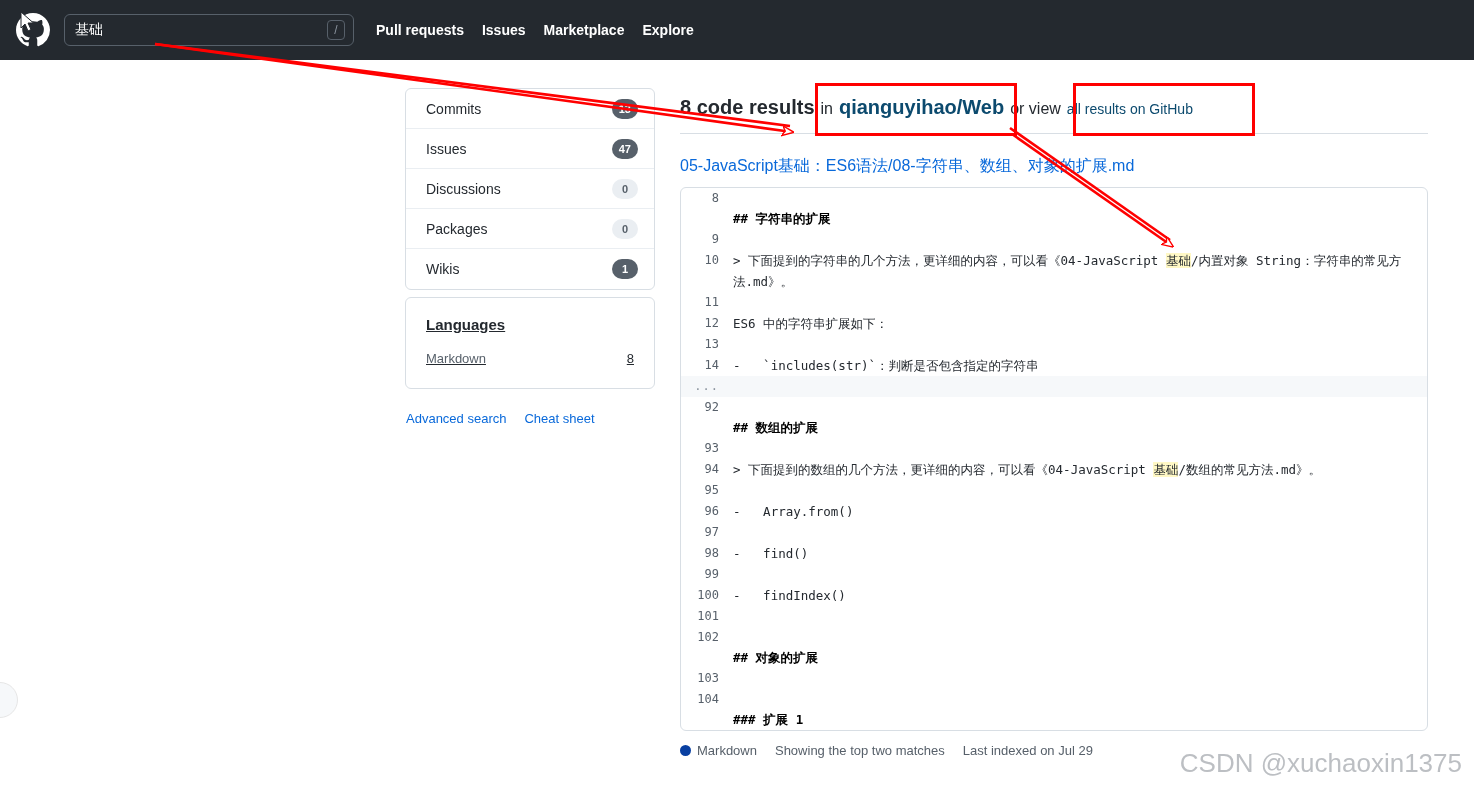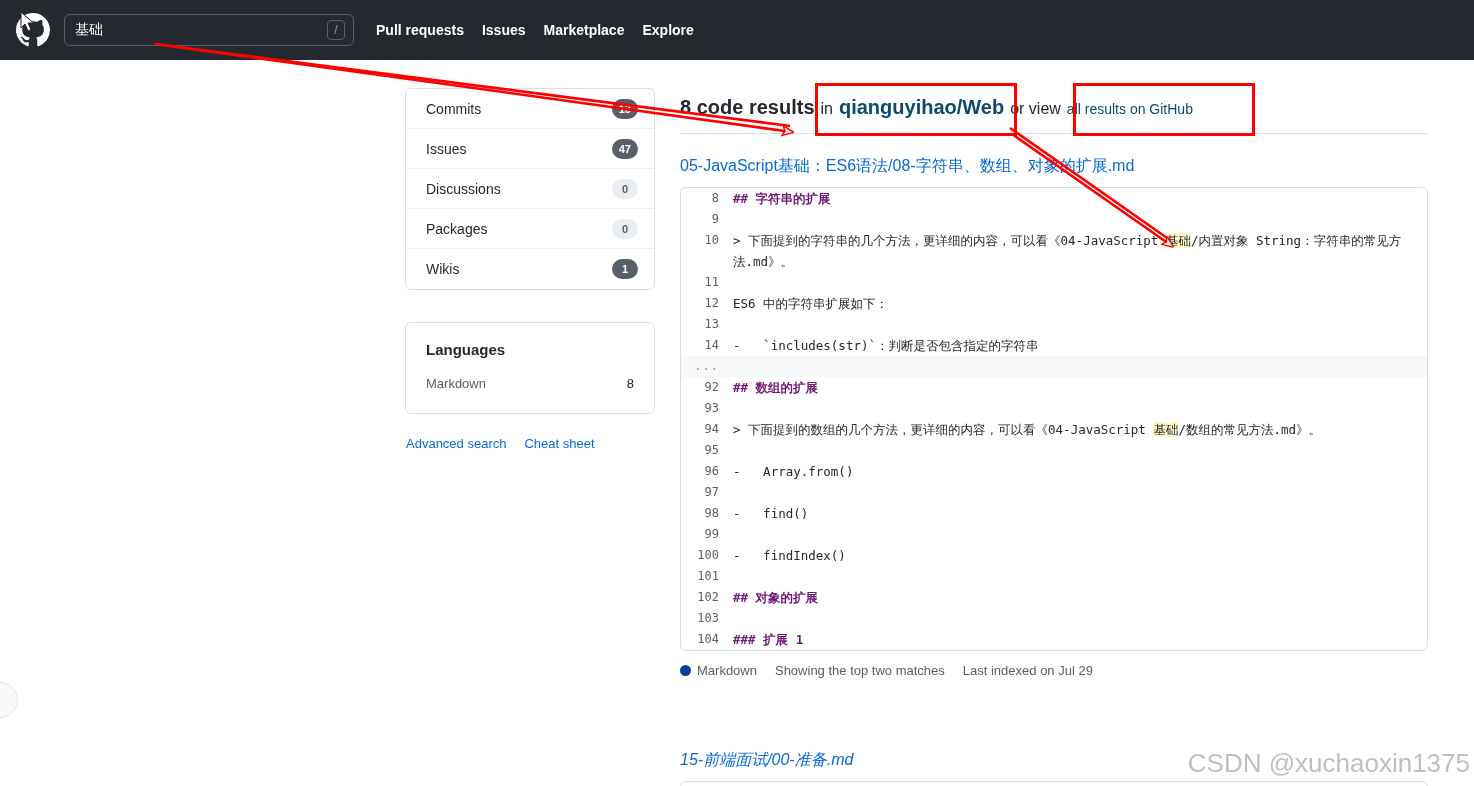--- a/index.html
+++ b/index.html
@@ -76,23 +76,23 @@
   .badge {
     min-width:26px; height:20px; border-radius:10px;
     background:#57606a; color:#ffffff;
     font-size:11px; font-weight:600;
     display:flex; align-items:center; justify-content:center;
     padding:0 7px;
   }
   .badge.zero { background:#eaeef2; color:#57606a; }
 
   .lang-card {
-    margin-top:32px;
+    margin-top:7px;
     border:1px solid #d8dee4; border-radius:6px;
-    background:#ffffff; padding:18px 20px 22px;
+    background:#ffffff; padding:18px 20px 22px;text-decoration:underline;
   }
   .lang-title { font-size:15px; font-weight:600; color:#24292f; }
   .lang-row {
     margin-top:18px; display:flex; align-items:center;
     justify-content:space-between;
     font-size:13px; color:#57606a;
   }
   .lang-row .lname { cursor:pointer; }
   .lang-row .lcount { color:#24292f; }
 
@@ -130,21 +130,21 @@
     font-size:12.5px; line-height:21px;
     min-height:21px;
   }
   .ln {
     flex:0 0 52px; text-align:right; padding-right:14px;
     color:#57606a; user-select:none;
     font-family:"DejaVu Sans Mono", monospace;
     font-size:12px;
   }
   .lc { flex:1 1 auto; padding-right:14px; white-space:pre-wrap; color:#24292f; }
-  .lc.md-head { color:#701a75; font-weight:bold; }
+  .lc.md-head { color:#000000; font-weight:bold;margin-top:20px; }
   .sep-row { background:#f6f8fa; }
   .sep-row .ln { color:#8c959f; letter-spacing:1px; }
 
   mark.hl { background:#fff8c5; color:inherit; padding:0; }
 
   .result-meta {
     margin-top:12px; display:flex; align-items:center; gap:18px;
     font-size:13px; color:#57606a;
   }
   .lang-dot {
@@ -168,21 +168,21 @@
   
   .edge-bubble {
     position:absolute; left:-18px; top:682px;
     width:36px; height:36px; border-radius:50%;
     background:#f6f8fa; border:1px solid #e6e6e6;
     z-index:2;
   }
 
   
   .watermark {
-    position:absolute; right:4px; top:748px;
+    position:absolute; right:12px; top:748px;
     font-size:26px; color:#b9bcc0;
     font-family:"Liberation Sans", sans-serif;
     white-space:nowrap; z-index:4; pointer-events:none;
     opacity:.95;
   }
 </style>
 </head>
 <body>
 
 <div class="header">

